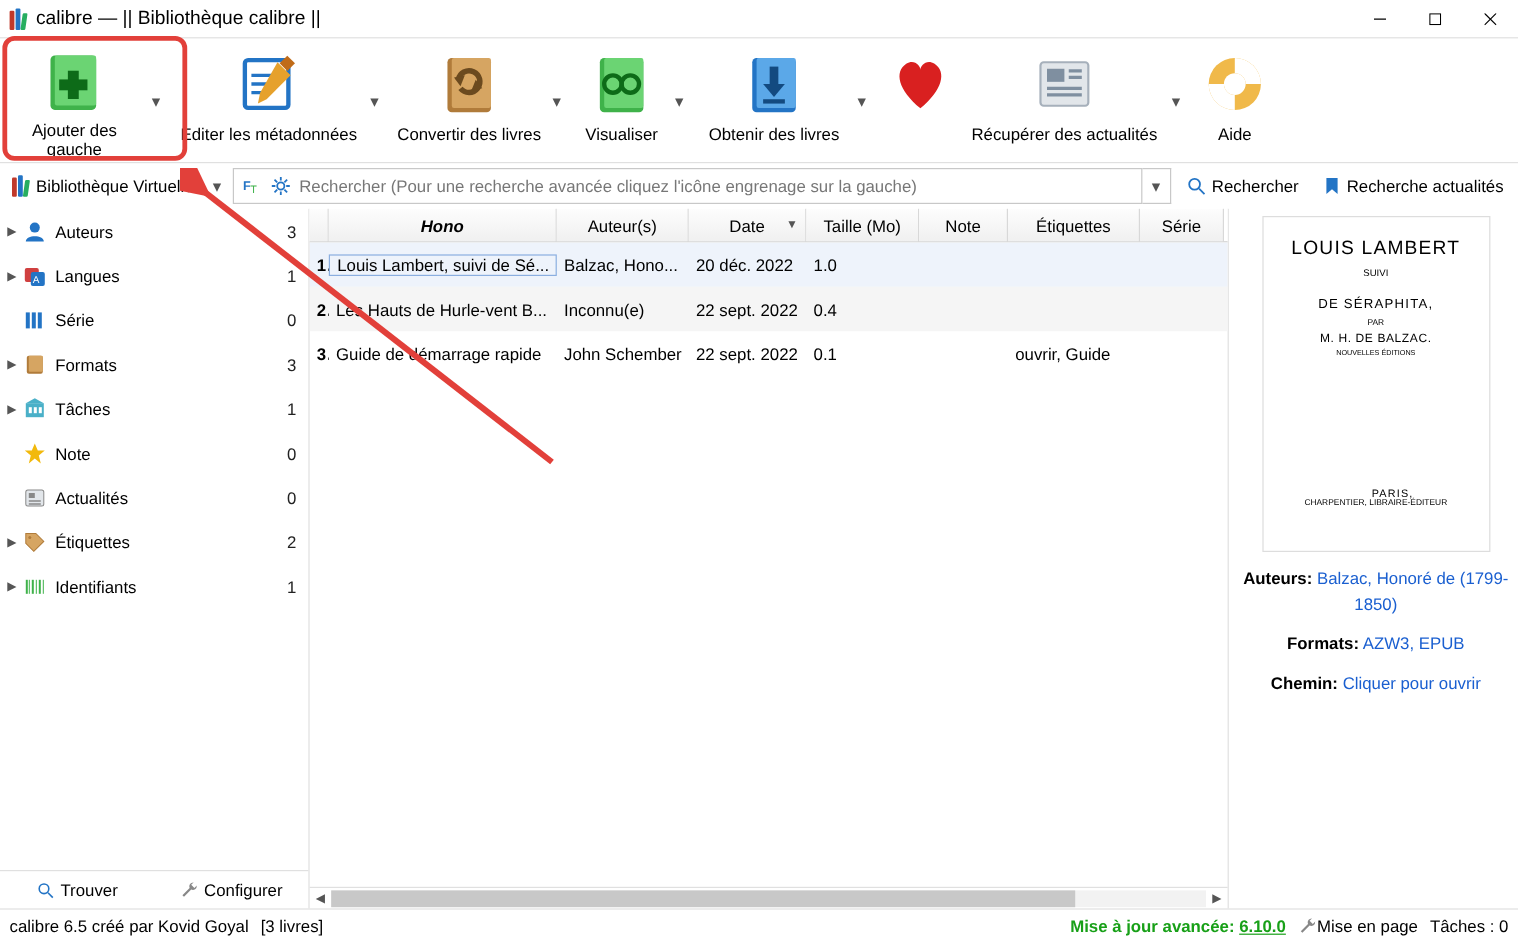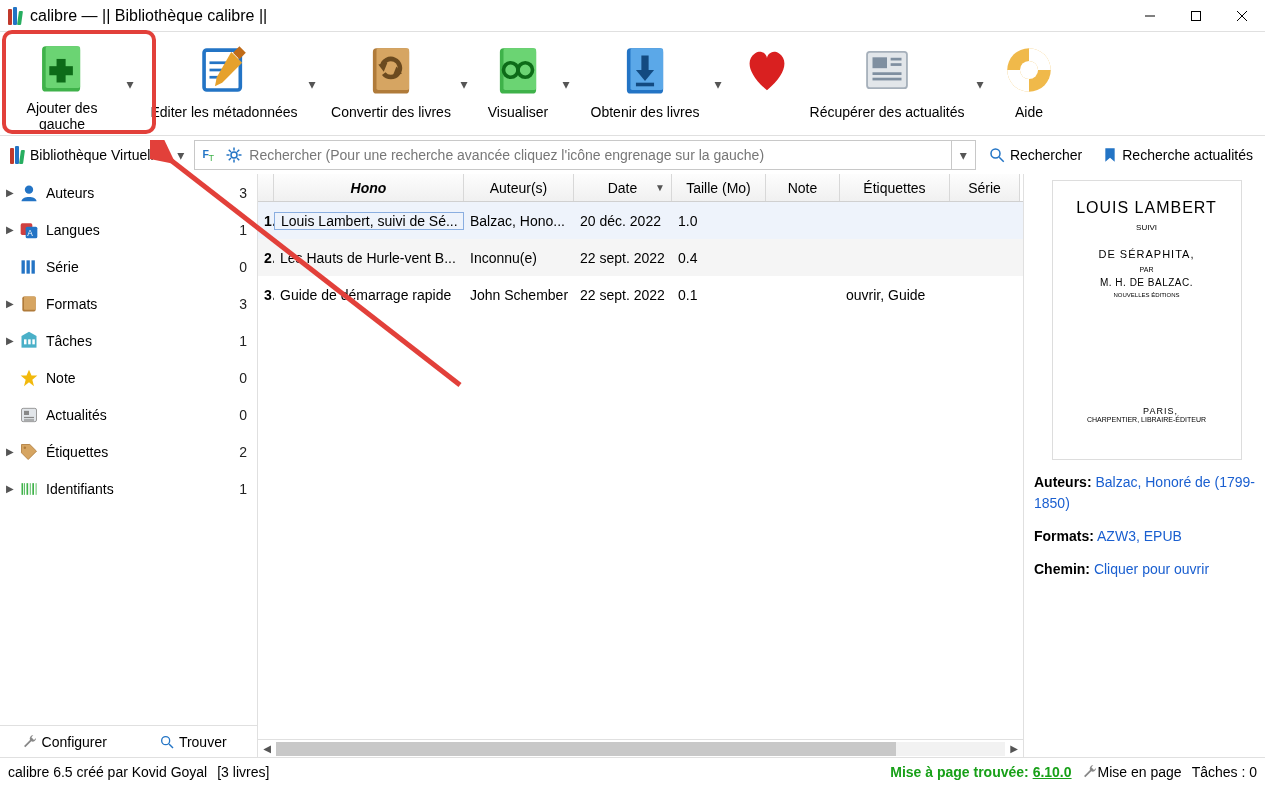--- a/index.html
+++ b/index.html
@@ -65,21 +65,21 @@
 .col-size { width: 94px; }
 .col-note { width: 74px; }
 .col-tags { width: 110px; }
 .col-series { width: 70px; }
 .hscroll { height: 18px; display: flex; align-items: center; border-top: 1px solid #e0e0e0; }
 .hscroll .arrow { width: 18px; text-align: center; color: #555; font-size: 10px; }
 .hscroll .track { flex: 1; height: 14px; background: #f2f2f2; position: relative; }
 .hscroll .thumb { position: absolute; height: 14px; background: #c8c8c8; }
 
 
-.details { width: 242px; border-left: 1px solid #e0e0e0; padding: 6px 6px 6px 10px; overflow: hidden; }
+.details { width: 242px; border-left: 1px solid #e0e0e0; padding: 6px 6px 6px 10px; overflow: hidden; text-align: center; }
 .cover { width: 190px; height: 280px; background: #fff; border: 1px solid #ddd; margin: 0 auto 12px auto; display: flex; flex-direction: column; align-items: center; padding: 18px 6px; font-family: "Times New Roman", serif; }
 .cover .t1 { font-size: 16px; letter-spacing: 1px; }
 .cover .t2 { font-size: 8px; margin-top: 6px; }
 .cover .t3 { font-size: 11px; letter-spacing: 1px; margin-top: 16px; }
 .cover .t4 { font-size: 7px; margin-top: 6px; }
 .cover .t5 { font-size: 10px; margin-top: 4px; letter-spacing: 0.5px; }
 .cover .t6 { font-size: 6px; margin-top: 4px; }
 .cover .sp { flex: 1; }
 .cover .t7 { font-size: 9px; letter-spacing: 1px; padding-left: 28px; }
 .cover .t8 { font-size: 7px; }
@@ -399,30 +399,30 @@
               </g>
             </svg>
           </span>
         <span class="sb-label">Identifiants</span>
         <span class="sb-count">1</span>
       </div>
     </div>
     <div class="sidebar-footer">
       <div class="sf-btn">
         <svg width="16" height="16" viewBox="0 0 24 24">
-            <path d="M21 6 a5 5 0 0 1 -7 5 L5 20 L3 18 L12 9 a5 5 0 0 1 5 -7 L14 5 L18 9 Z" fill="#888"></path>
-          </svg>
-        <span>Configurer</span>
-      </div>
-      <div class="sf-btn">
-        <svg width="16" height="16" viewBox="0 0 24 24">
             <circle cx="10" cy="10" r="6" fill="none" stroke="#2374c5" stroke-width="2"></circle>
             <line x1="15" y1="15" x2="21" y2="21" stroke="#2374c5" stroke-width="2"></line>
           </svg>
         <span>Trouver</span>
+      </div>
+      <div class="sf-btn">
+        <svg width="16" height="16" viewBox="0 0 24 24">
+            <path d="M21 6 a5 5 0 0 1 -7 5 L5 20 L3 18 L12 9 a5 5 0 0 1 5 -7 L14 5 L18 9 Z" fill="#888"></path>
+          </svg>
+        <span>Configurer</span>
       </div>
     </div>
   </div>
 
   <div class="tablewrap">
     <div class="thead">
       <div class="th col-idx"></div>
       <div class="th col-title" style="font-style:italic;font-weight:bold">
           <span>Hono</span>
         </div>
@@ -513,21 +513,21 @@
       <span class="meta-link">Cliquer pour ouvrir</span>
     </div>
   </div>
 </div>
 
 <div class="statusbar">
   <span>calibre 6.5 créé par Kovid Goyal</span>
   <span>[3 livres]</span>
   <span class="sp"></span>
   <span class="status-update">
-    <span>Mise à page trouvée:</span> <a>6.10.0</a>
+    <span>Mise à jour avancée:</span> <a>6.10.0</a>
   </span>
   <span style="display:flex;align-items:center;gap:0">
     <svg width="16" height="16" viewBox="0 0 24 24">
         <path d="M21 6 a5 5 0 0 1 -7 5 L5 20 L3 18 L12 9 a5 5 0 0 1 5 -7 L14 5 L18 9 Z" fill="#888"></path>
       </svg>
     <span>Mise en page</span>
   </span>
   <span>Tâches : 0</span>
 </div>
 

